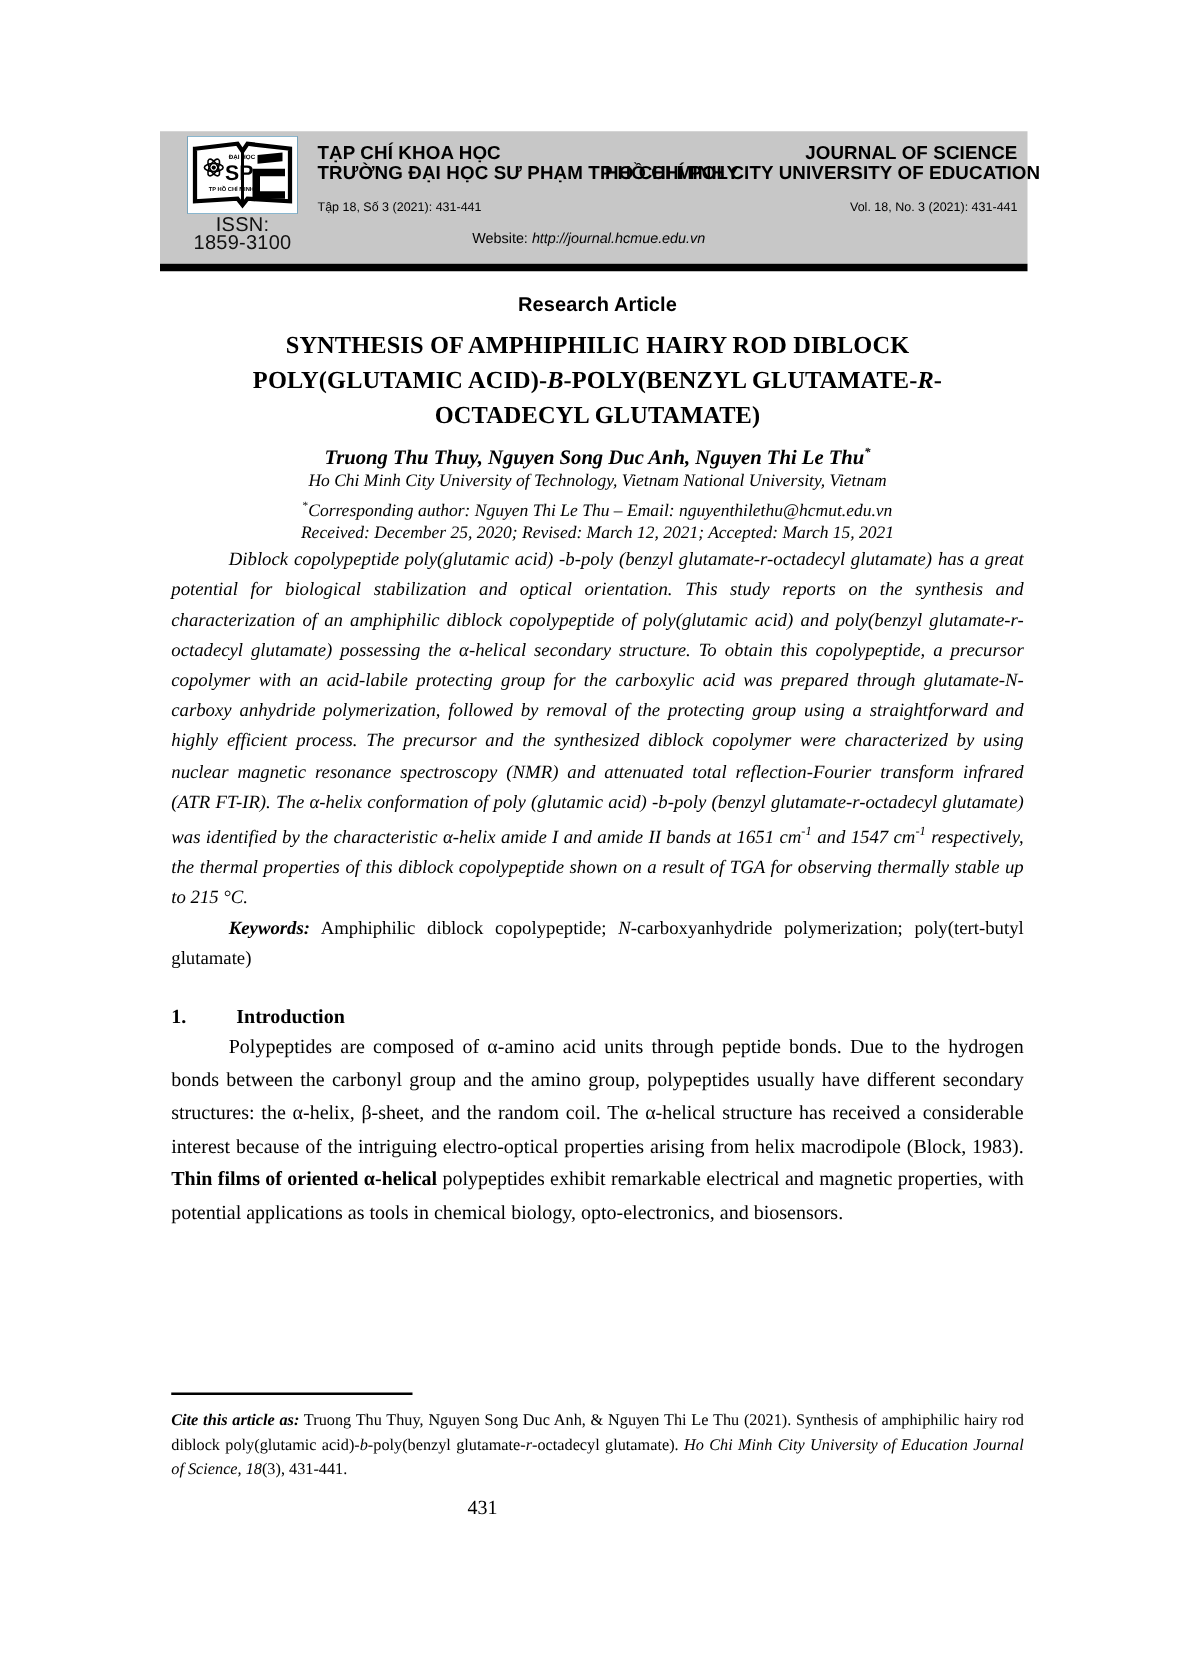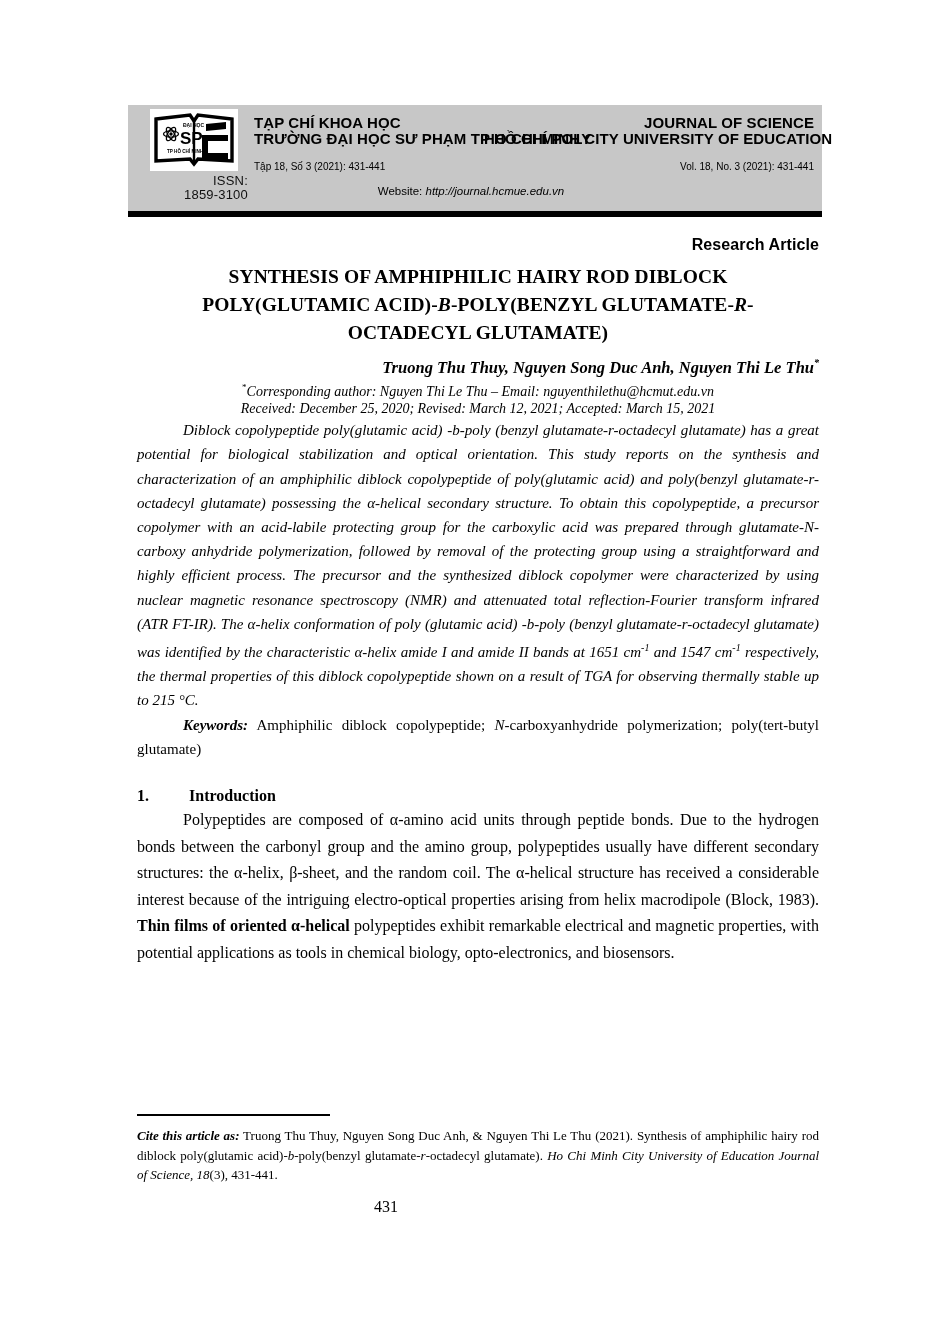--- a/index.html
+++ b/index.html
@@ -53,26 +53,25 @@
     width: 88px;
     height: 62px;
     margin: 0 auto;
     background: #0369a1;
     position: relative;
     overflow: hidden;
   }
   .logo-svg { display:block; }
   .issn {
     font-family: "Liberation Sans", sans-serif;
-    font-size: 13px;
+    font-size: 16px;
     line-height: 13.5px;
     color: #111;
     margin-top: 3px;
     letter-spacing: .2px;
-    text-align: right;
   }
 
   .mast-left {
     position: absolute;
     left: 126px;
     top: 10px;
     width: 300px;
     font-family: "Liberation Sans", sans-serif;
   }
   .mast-right {
@@ -111,41 +110,41 @@
 
   
   .content {
     position: absolute;
     left: 137px;
     top: 236px;
     width: 682px;
   }
 
   .research-article {
-    text-align: right;
+    text-align: center;
     font-family: "Liberation Sans", sans-serif;
     font-size: 16px;
     font-weight: bold;
     letter-spacing: .1px;
     margin-bottom: 9px;
   }
 
   .doc-title {
     text-align: center;
     font-family: "Liberation Serif", serif;
     font-weight: bold;
     font-size: 19.5px;
     line-height: 28px;
     letter-spacing: .1px;
     margin: 0 18px 6px 18px;
   }
   .doc-title i { font-style: italic; }
 
   .authors {
-    text-align: right;
+    text-align: center;
     font-weight: bold;
     font-style: italic;
     font-size: 16.5px;
     line-height: 20px;
     margin-top: 4px;
   }
   .authors sup { font-size: 10px; vertical-align: super; }
 
   .affiliation,
   .corresponding,
@@ -295,20 +294,21 @@
     <div class="doc-title">
       <span>SYNTHESIS OF AMPHIPHILIC HAIRY ROD DIBLOCK</span><br>
       <span>POLY(GLUTAMIC ACID)-</span><i>B</i><span>-POLY(BENZYL GLUTAMATE-</span><i>R</i><span>-</span><br>
       <span>OCTADECYL GLUTAMATE)</span>
     </div>
 
     <div class="authors">
       <span>Truong Thu Thuy, Nguyen Song Duc Anh, Nguyen Thi Le Thu</span><sup>*</sup>
     </div>
 
+    <div class="affiliation">Ho Chi Minh City University of Technology, Vietnam National University, Vietnam</div>
 
     <div class="corresponding">
       <sup>*</sup><span>Corresponding author: Nguyen Thi Le Thu – Email: nguyenthilethu@hcmut.edu.vn</span>
     </div>
 
     <div class="dates">Received: December 25, 2020; Revised: March 12, 2021; Accepted: March 15, 2021</div>
 
 
     <p class="abstract">
       <span class="indent"></span><span>Diblock copolypeptide poly(glutamic acid) -b-poly (benzyl glutamate-r-octadecyl glutamate) has a great potential for biological stabilization and optical orientation. This study reports on the synthesis and characterization of an amphiphilic diblock copolypeptide of poly(glutamic acid) and poly(benzyl glutamate-r-octadecyl glutamate) possessing the α-helical secondary structure. To obtain this copolypeptide, a precursor copolymer with an acid-labile protecting group for the carboxylic acid was prepared through glutamate-N-carboxy anhydride polymerization, followed by removal of the protecting group using a straightforward and highly efficient process. The precursor and the synthesized diblock copolymer were characterized by using nuclear magnetic resonance spectroscopy (NMR) and attenuated total reflection-Fourier transform infrared (ATR FT-IR). The α-helix conformation of poly (glutamic acid) -b-poly (benzyl glutamate-r-octadecyl glutamate) was identified by the characteristic α-helix amide I and amide II bands at 1651 cm</span><sup>-1</sup><span> and 1547 cm</span><sup>-1</sup><span> respectively, the thermal properties of this diblock copolypeptide shown on a result of TGA for observing thermally stable up to 215 °C.</span>

